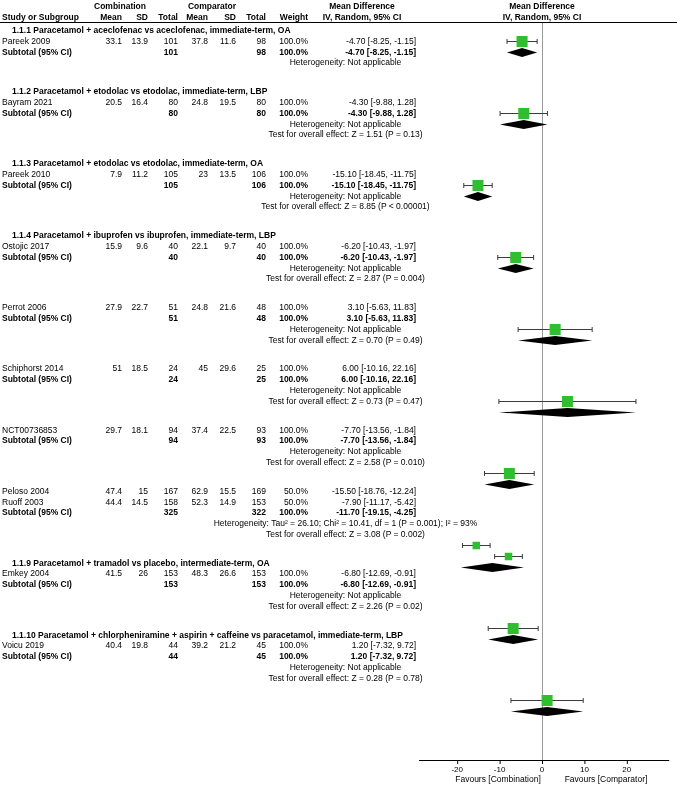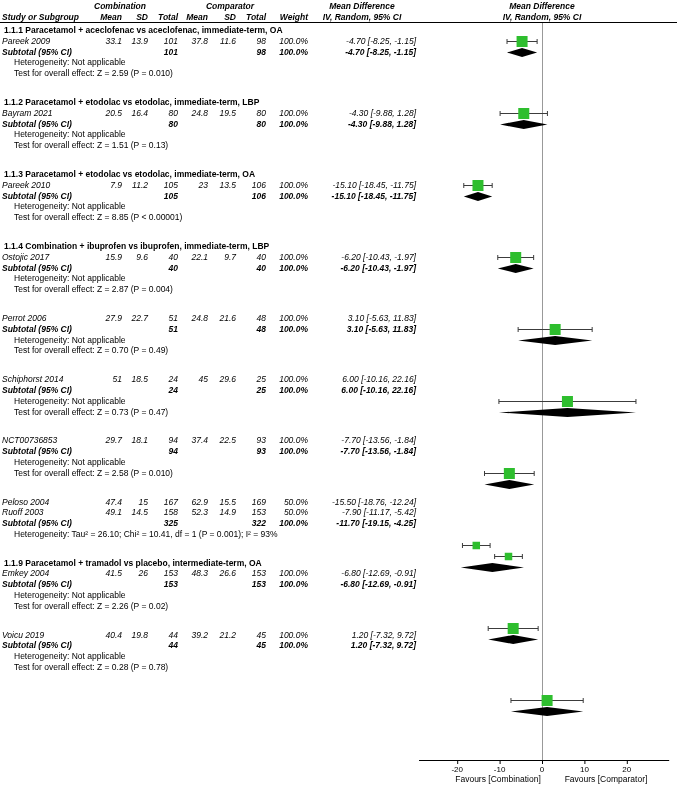--- a/index.html
+++ b/index.html
@@ -3,47 +3,47 @@
 <meta charset="utf-8">
 <style>
   * { margin:0; padding:0; box-sizing:border-box; }
   html,body { background:#ffffff; }
   #page {
     position:relative; width:677px; height:787px; background:#fff;
     font-family:"Liberation Sans", sans-serif; font-size:8.5px; color:#000;
     overflow:hidden;
   }
   #header { position:relative; height:23px; border-bottom:1px solid #000; }
-  .abs { position:absolute; transform:translateX(-50%); white-space:nowrap; font-weight:bold;font-style:italic; }
+  .abs { position:absolute; transform:translateX(-50%); white-space:nowrap; font-weight:bold; }
   .hrow1 { top:1px; }
   .hrow2 { top:12px;text-align:right; }
   .grid-row {
     display:grid;
     grid-template-columns:96px 26px 26px 30px 30px 28px 30px 42px 112px;
-    height:10.8px; line-height:10.8px; white-space:nowrap;font-style:italic;
+    height:10.8px; line-height:10.8px; white-space:nowrap;
   }
   #header-grid { position:absolute; top:12px; left:0; width:420px; font-weight:bold; }
   .cell { text-align:right; }
   .cell.left { text-align:left; padding-left:2px; }
   .cell.md { padding-right:4px; }
   .row { height:10.8px; line-height:10.8px; white-space:nowrap; }
-  .title-row { font-weight:bold; padding-left:4px; }
-  .note { padding-left:14px; }
+  .title-row { font-weight:bold; padding-left:12px; }
+  .note { padding-left:14px;text-align:center; }
   .subtotal { font-weight:bold; }
   .section { margin-bottom:18px; }
   #rows { padding-top:2px; }
   #overlay { position:absolute; left:0; top:0; pointer-events:none; }
 </style>
 </head>
 <body>
 
 <div id="page">
   <div id="header">
     <span class="abs hrow1" style="left:120px">Combination</span>
-    <span class="abs hrow1" style="left:230px">Comparator</span>
+    <span class="abs hrow1" style="left:212px">Comparator</span>
     <span class="abs hrow1" style="left:362px">Mean Difference</span>
     <span class="abs hrow1" style="left:542px">Mean Difference</span>
     <div id="header-grid" class="grid-row">
       <div class="cell left">Study or Subgroup</div>
       <div class="cell">Mean</div>
       <div class="cell">SD</div>
       <div class="cell">Total</div>
       <div class="cell">Mean</div>
       <div class="cell">SD</div>
       <div class="cell">Total</div>
@@ -73,21 +73,20 @@
           <div class="cell"></div>
           <div class="cell"></div>
           <div class="cell">101</div>
           <div class="cell"></div>
           <div class="cell"></div>
           <div class="cell">98</div>
           <div class="cell">100.0%</div>
           <div class="cell md">-4.70 [-8.25, -1.15]</div>
         </div>
         <div class="row note">Heterogeneity: Not applicable</div>
-        <div class="row note">Test for overall effect: Z = 2.59 (P = 0.010)</div>
       </div>
       <div class="section">
         <div class="row title-row">1.1.2 Paracetamol + etodolac vs etodolac, immediate-term, LBP</div>
         <div class="row grid-row">
           <div class="cell left">Bayram 2021</div>
           <div class="cell">20.5</div>
           <div class="cell">16.4</div>
           <div class="cell">80</div>
           <div class="cell">24.8</div>
           <div class="cell">19.5</div>
@@ -130,21 +129,21 @@
           <div class="cell"></div>
           <div class="cell"></div>
           <div class="cell">106</div>
           <div class="cell">100.0%</div>
           <div class="cell md">-15.10 [-18.45, -11.75]</div>
         </div>
         <div class="row note">Heterogeneity: Not applicable</div>
         <div class="row note">Test for overall effect: Z = 8.85 (P &lt; 0.00001)</div>
       </div>
       <div class="section">
-        <div class="row title-row">1.1.4 Combination + ibuprofen vs ibuprofen, immediate-term, LBP</div>
+        <div class="row title-row">1.1.4 Paracetamol + ibuprofen vs ibuprofen, immediate-term, LBP</div>
         <div class="row grid-row">
           <div class="cell left">Ostojic 2017</div>
           <div class="cell">15.9</div>
           <div class="cell">9.6</div>
           <div class="cell">40</div>
           <div class="cell">22.1</div>
           <div class="cell">9.7</div>
           <div class="cell">40</div>
           <div class="cell">100.0%</div>
           <div class="cell md">-6.20 [-10.43, -1.97]</div>
@@ -248,41 +247,42 @@
           <div class="cell">15</div>
           <div class="cell">167</div>
           <div class="cell">62.9</div>
           <div class="cell">15.5</div>
           <div class="cell">169</div>
           <div class="cell">50.0%</div>
           <div class="cell md">-15.50 [-18.76, -12.24]</div>
         </div>
         <div class="row grid-row">
           <div class="cell left">Ruoff 2003</div>
-          <div class="cell">49.1</div>
+          <div class="cell">44.4</div>
           <div class="cell">14.5</div>
           <div class="cell">158</div>
           <div class="cell">52.3</div>
           <div class="cell">14.9</div>
           <div class="cell">153</div>
           <div class="cell">50.0%</div>
           <div class="cell md">-7.90 [-11.17, -5.42]</div>
         </div>
         <div class="row grid-row subtotal">
           <div class="cell left">Subtotal (95% CI)</div>
           <div class="cell"></div>
           <div class="cell"></div>
           <div class="cell">325</div>
           <div class="cell"></div>
           <div class="cell"></div>
           <div class="cell">322</div>
           <div class="cell">100.0%</div>
           <div class="cell md">-11.70 [-19.15, -4.25]</div>
         </div>
         <div class="row note">Heterogeneity: Tau² = 26.10; Chi² = 10.41, df = 1 (P = 0.001); I² = 93%</div>
+        <div class="row note">Test for overall effect: Z = 3.08 (P = 0.002)</div>
       </div>
       <div class="section">
         <div class="row title-row">1.1.9 Paracetamol + tramadol vs placebo, intermediate-term, OA</div>
         <div class="row grid-row">
           <div class="cell left">Emkey 2004</div>
           <div class="cell">41.5</div>
           <div class="cell">26</div>
           <div class="cell">153</div>
           <div class="cell">48.3</div>
           <div class="cell">26.6</div>
@@ -298,20 +298,21 @@
           <div class="cell"></div>
           <div class="cell"></div>
           <div class="cell">153</div>
           <div class="cell">100.0%</div>
           <div class="cell md">-6.80 [-12.69, -0.91]</div>
         </div>
         <div class="row note">Heterogeneity: Not applicable</div>
         <div class="row note">Test for overall effect: Z = 2.26 (P = 0.02)</div>
       </div>
       <div class="section">
+        <div class="row title-row">1.1.10 Paracetamol + chlorpheniramine + aspirin + caffeine vs paracetamol, immediate-term, LBP</div>
         <div class="row grid-row">
           <div class="cell left">Voicu 2019</div>
           <div class="cell">40.4</div>
           <div class="cell">19.8</div>
           <div class="cell">44</div>
           <div class="cell">39.2</div>
           <div class="cell">21.2</div>
           <div class="cell">45</div>
           <div class="cell">100.0%</div>
           <div class="cell md">1.20 [-7.32, 9.72]</div>

